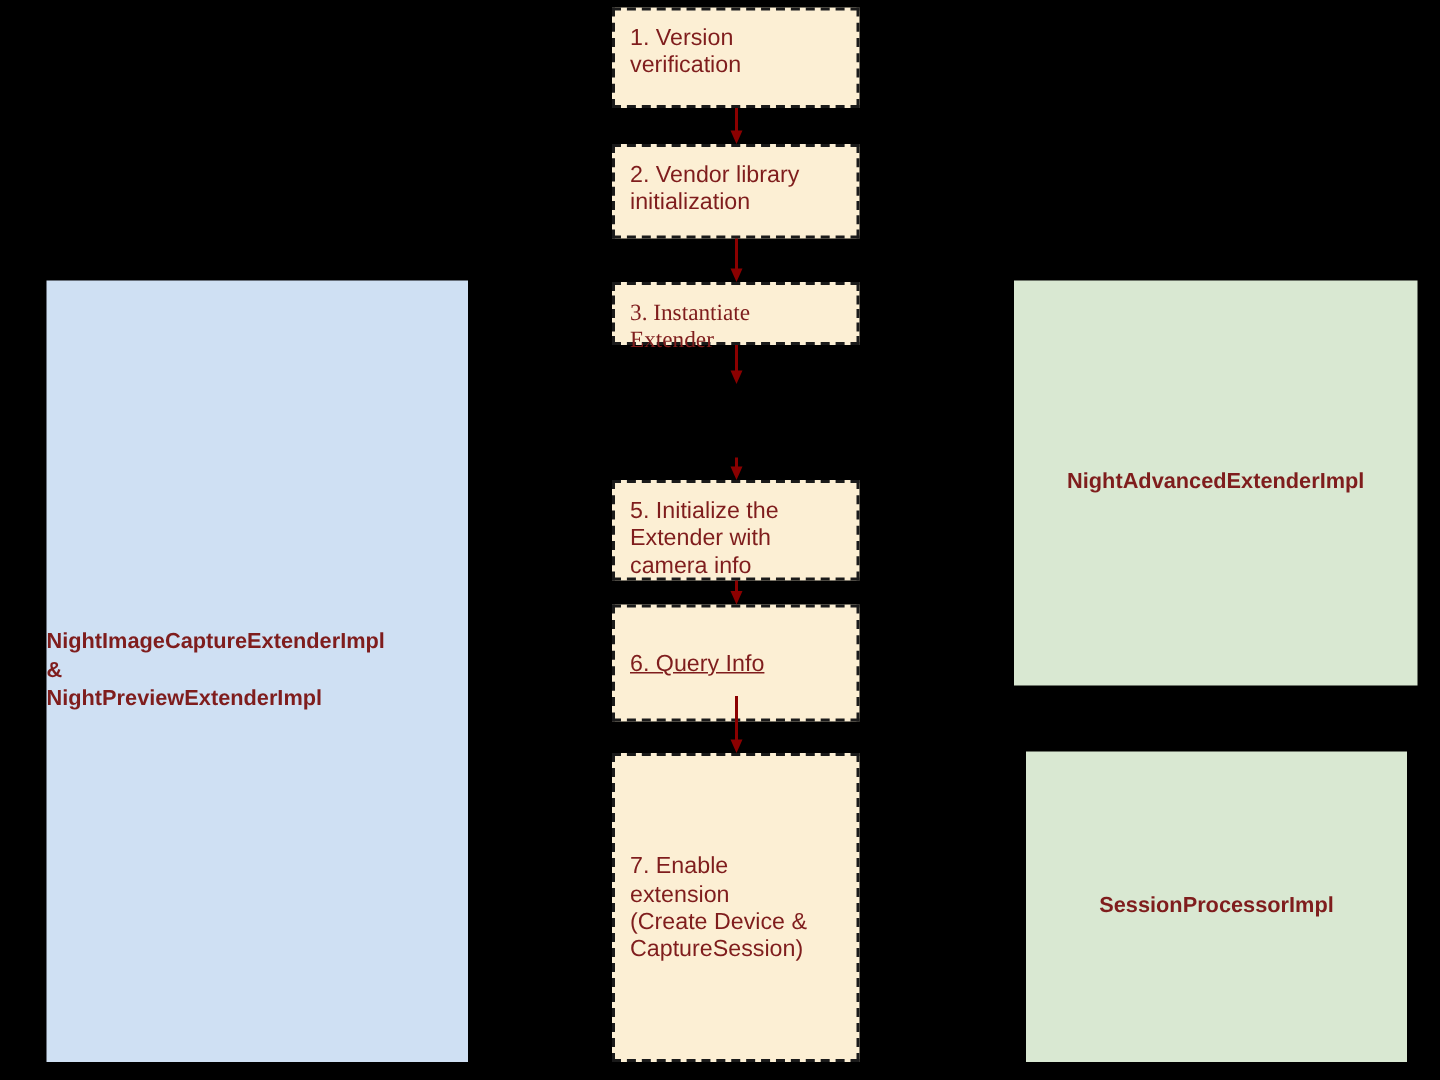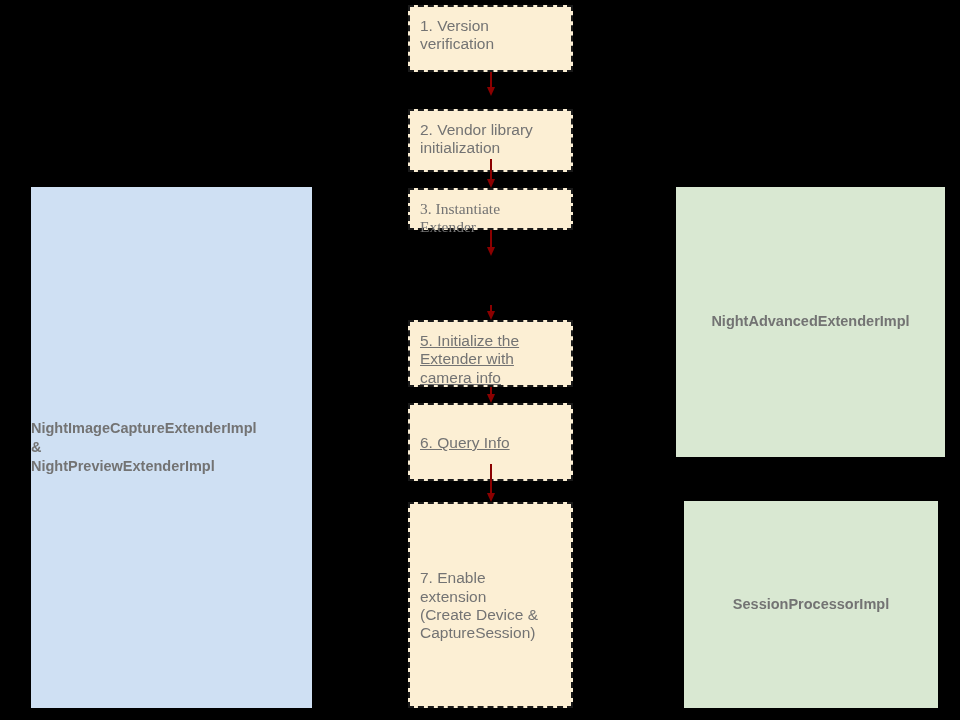--- a/index.html
+++ b/index.html
@@ -13,21 +13,21 @@
     height: 720px;
     background: #000000;
     overflow: hidden;
     font-family: "Liberation Sans", sans-serif;
   }
 
   
   .box {
     position: absolute;
     box-sizing: border-box;
-    color: #737373;
+    color: #7f1d1d;
     line-height: 1.18;
   }
 
   
   .step {
     background: #fcefd4;
     border: 2px dashed #1a1a1a;
     font-size: 15.5px;
     padding: 10px 8px 8px 10px;
     display: flex;
@@ -104,32 +104,32 @@
 
   <div class="box panel panel-green" style="left:676px; top:187px; width:269px; height:270px;">
     <span class="label">NightAdvancedExtenderImpl</span>
   </div>
 
   <div class="box step" style="left:408px; top:5px; width:165px; height:67px;">
     <span class="label">1. Version
 verification</span>
   </div>
 
-  <div class="box step" style="left:408px; top:96px; width:165px; height:63px;margin-top:13px;">
+  <div class="box step" style="left:408px; top:96px; width:165px; height:63px;">
     <span class="label">2. Vendor library
 initialization</span>
   </div>
 
   <div class="box step" style="left:408px; top:188px; width:165px; height:42px;font-family:Liberation Serif, serif;">
     <span class="label">3. Instantiate
 Extender</span>
   </div>
 
 
-  <div class="box step" style="left:408px; top:320px; width:165px; height:67px;text-decoration:underline;">
+  <div class="box step" style="left:408px; top:320px; width:165px; height:67px;">
     <span class="label">5. Initialize the
 Extender with
 camera info</span>
   </div>
 
   <div class="box step v-center" style="left:408px; top:403px; width:165px; height:78px;text-decoration:underline;">
     <span class="label">6. Query Info</span>
   </div>
 
   <div class="box step v-center" style="left:408px; top:502px; width:165px; height:206px;">

